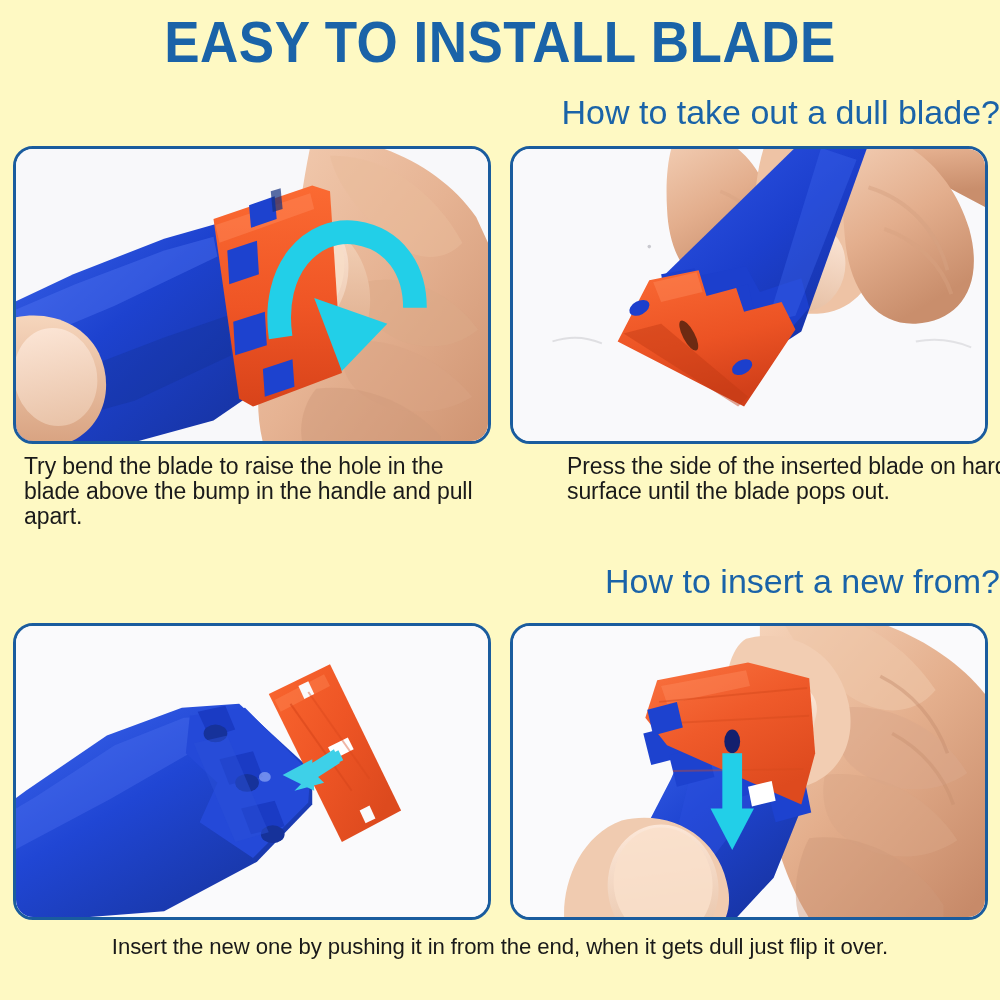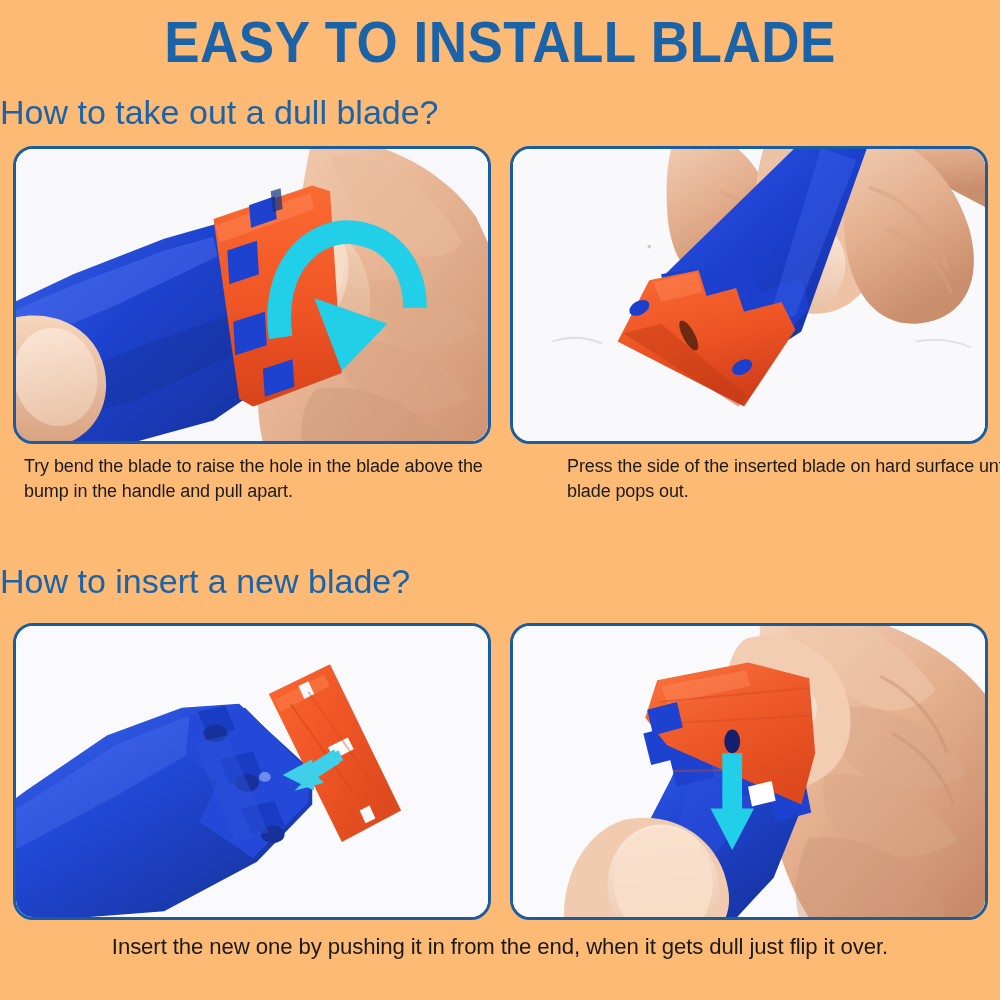--- a/index.html
+++ b/index.html
@@ -12,21 +12,21 @@
     height: 1000px;
     overflow: hidden;
     font-family: "Liberation Sans", sans-serif;
     position: relative;
   }
 
   .page {
     position: relative;
     width: 1000px;
     height: 1000px;
-    background: #fdba74;
+    background: #fef9c3;
   }
 
   
   .main-title {
     position: absolute;
     left: 0;
     top: 11px;
     width: 1000px;
     text-align: center;
     color: #1a63a8;
@@ -37,21 +37,21 @@
     letter-spacing: 0.5px;
     transform: scaleX(0.93);
     transform-origin: center top;
     white-space: nowrap;
   }
 
   .section-heading {
     position: absolute;
     left: 0;
     width: 1000px;
-    text-align: left;
+    text-align: right;
     color: #1a63a8;
     font-family: "Liberation Sans", sans-serif;
     font-weight: normal;
     font-size: 34px;
     line-height: 40px;
     white-space: nowrap;
   }
   .section-heading.one { top: 92px; }
   .section-heading.two { top: 561px; }
 
@@ -70,21 +70,21 @@
   .panel.br { left: 510px; top: 623px; width: 478px; height: 297px; }
 
   .photo { position:absolute; inset:0; }
   .photo svg { display:block; width:100%; height:100%; }
 
   
   .caption {
     position: absolute;
     color: #1a1a1a;
     font-family: "Liberation Sans", sans-serif;
-    font-size: 18px;
+    font-size: 23px;
     line-height: 25px;
     letter-spacing: -0.1px;
   }
   .caption.c1 { left: 24px;  top: 454px; width: 480px; }
   .caption.c2 { left: 519px; top: 454px; width: 480px; margin-left: 48px; }
   .caption.c3 {
     left: 0; top: 934px; width: 1000px;
     text-align: center;
     font-size: 22.5px;
     white-space: nowrap;
@@ -223,21 +223,21 @@
         <circle cx="138" cy="100" r="1.8" fill="#c9c9cf"></circle>
         <circle cx="176" cy="192" r="1.4" fill="#c9c9cf" opacity="0"></circle>
       </svg>
     </div>
   </div>
 
   <div class="caption c1">Try bend the blade to raise the hole in the blade above the bump in the handle and pull apart.</div>
 
   <div class="caption c2">Press the side of the inserted blade on hard surface until the blade pops out.</div>
 
-  <div class="section-heading two">How to insert a new blade?</div>
+  <div class="section-heading two">How to insert a new from?</div>
 
   <div class="panel bl">
     <div class="photo">
       <svg viewBox="0 0 478 297" preserveAspectRatio="xMidYMid slice" aria-hidden="true">
         <defs>
           <linearGradient id="blueH3" x1="0" y1="0.1" x2="0.8" y2="1">
             <stop offset="0" stop-color="#3b64ea"></stop>
             <stop offset="0.45" stop-color="#2046d4"></stop>
             <stop offset="1" stop-color="#17349f"></stop>
           </linearGradient>

